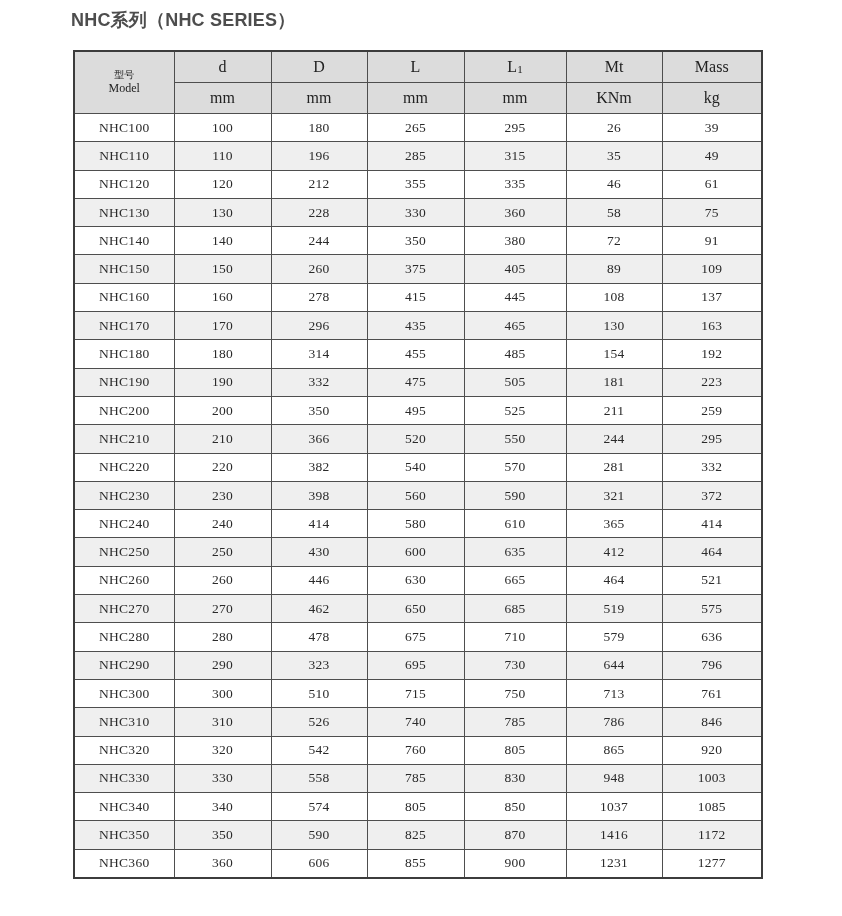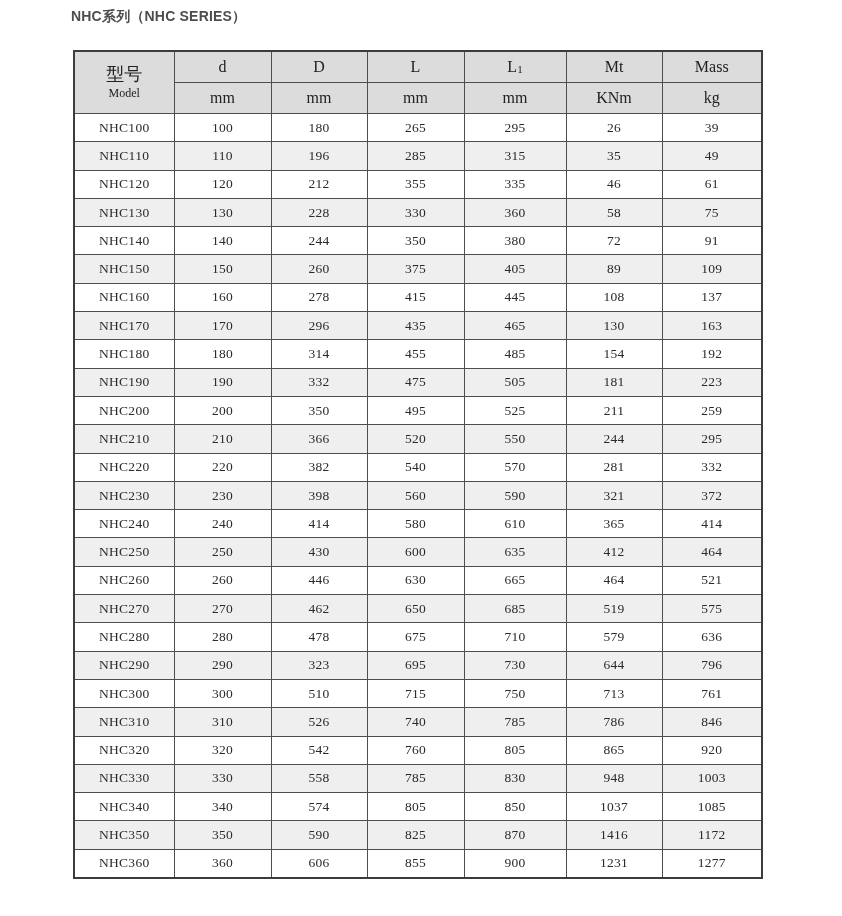--- a/index.html
+++ b/index.html
@@ -12,21 +12,21 @@
     height: 916px;
     position: relative;
     font-family: "Liberation Serif", serif;
   }
   .page-title {
     position: absolute;
     left: 71px;
     top: 8px;
     font-family: "Liberation Sans", sans-serif;
     font-weight: bold;
-    font-size: 14px;
+    font-size: 18px;
     letter-spacing: 0.2px;
     color: #4d4d4d;
     white-space: nowrap;
   }
   table.spec-table {
     position: absolute;
     left: 73px;
     top: 50px;
     border-collapse: collapse;
     table-layout: fixed;
@@ -46,21 +46,21 @@
     color: #222222;
     font-size: 16px;
     height: 30px;
   }
   .spec-table thead th.model-head {
     font-size: 15px;
     line-height: 1.3;
   }
   .spec-table thead th.model-head .zh {
     display: block;
-    font-size: 18px;
+    font-size: 10px;
     font-family: Liberation Serif, serif;
   }
   .spec-table thead th.model-head .en {
     display: block;
     font-size: 12px;
   }
   .spec-table thead .sub-digit {
     font-size: 11px;
     vertical-align: -1px;
   }

